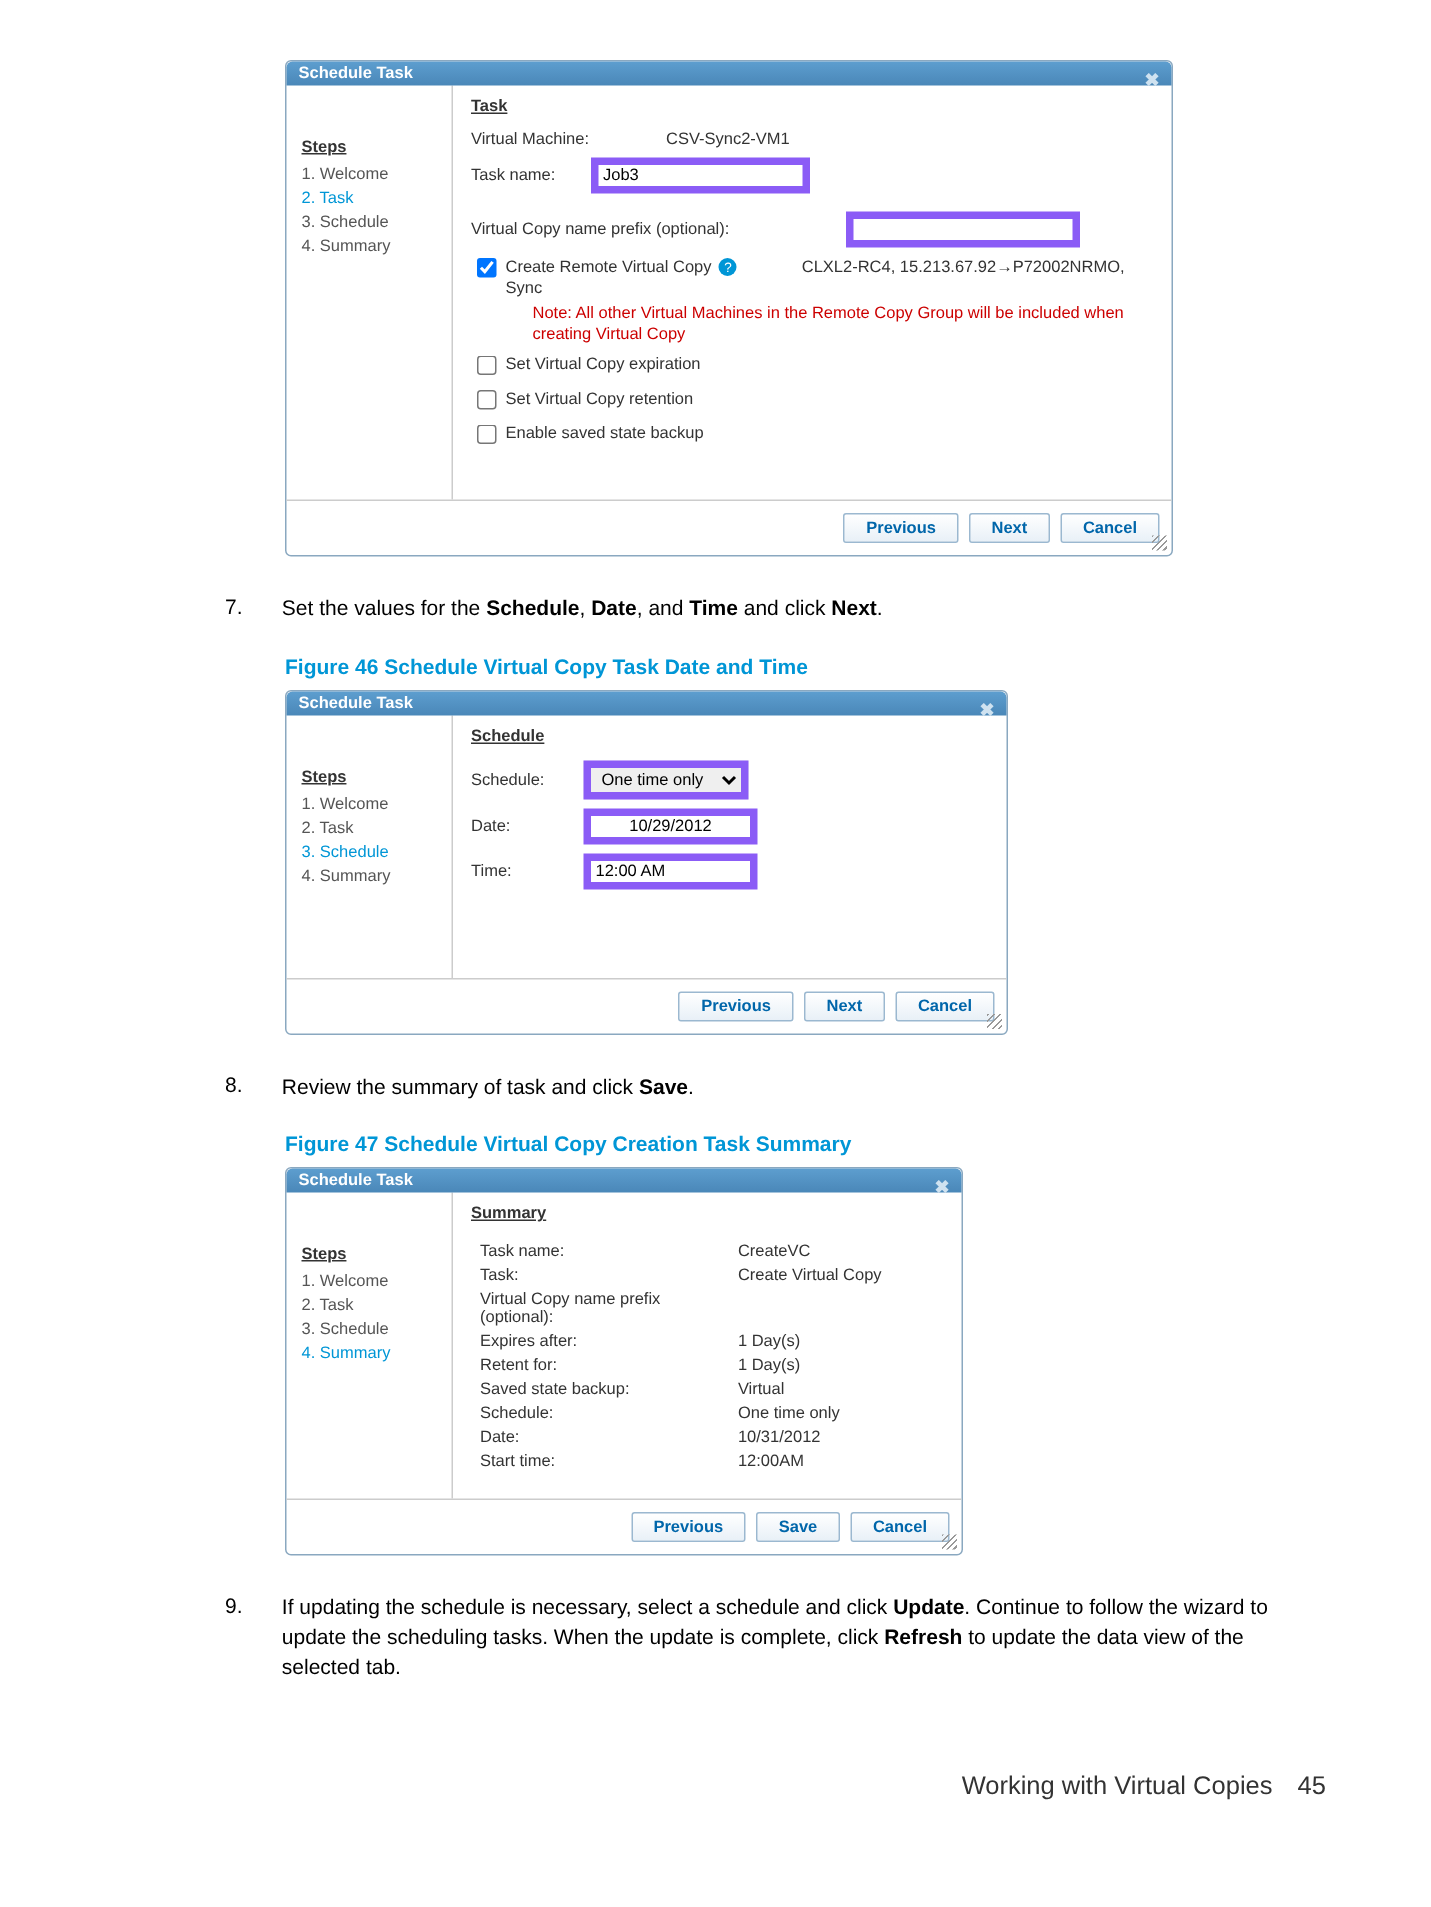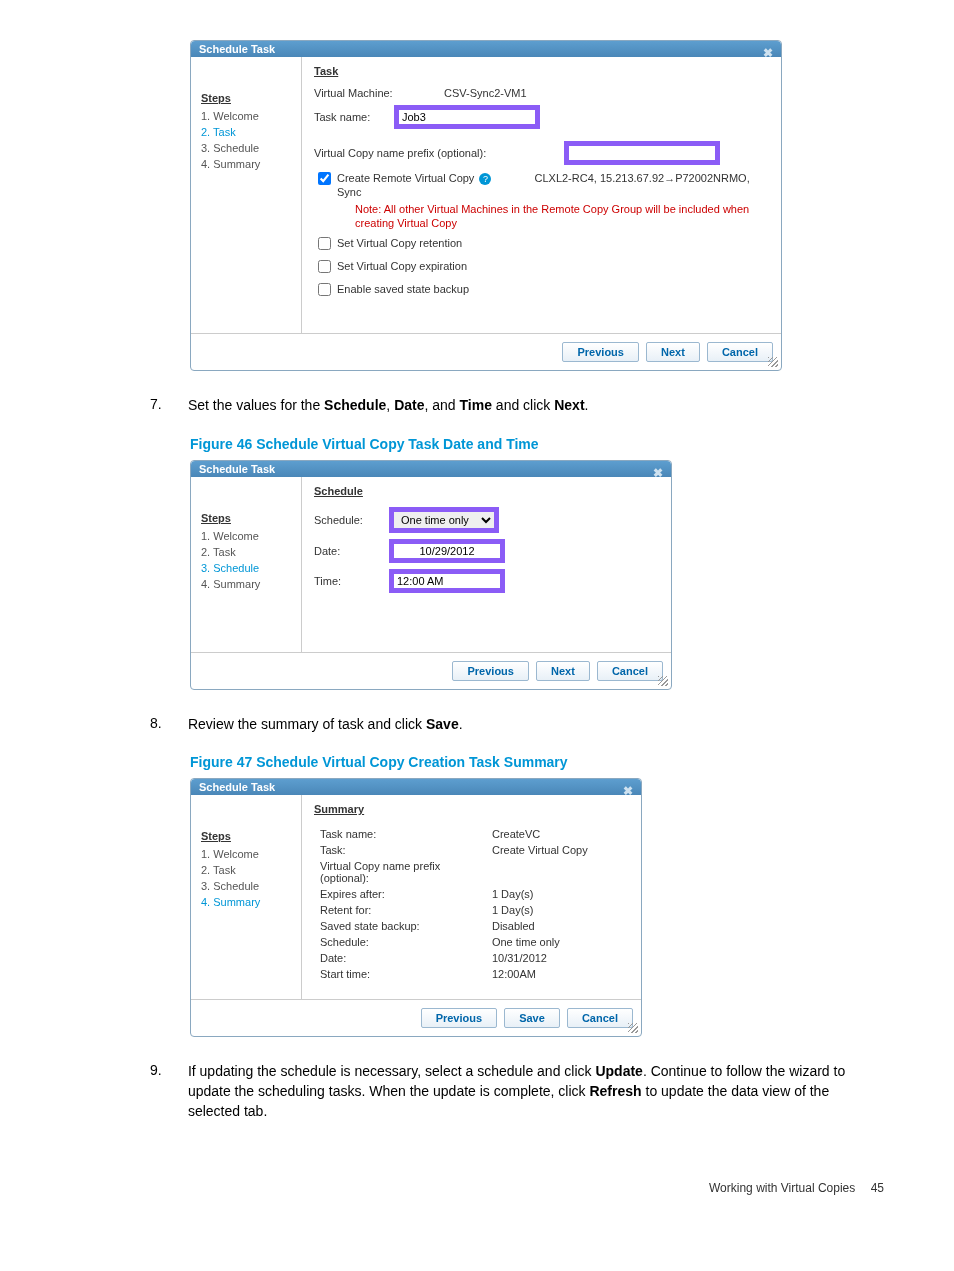--- a/index.html
+++ b/index.html
@@ -140,21 +140,21 @@
     position:absolute;
     right:3px; bottom:3px;
     width:10px; height:10px;
     background: repeating-linear-gradient(135deg,#999 0 1px,transparent 1px 3px);
   }
   .summary-table { width:100%; }
   .summary-table td { padding:1px 4px; vertical-align:top; font-size:11px;}
   .summary-table td:first-child { width:55%; }
   .footer {
     text-align: right;
-    font-size: 12px;
+    font-size: 17px;
     color: #333;
     margin: 60px 70px 0 0;
   }
   .footer .pn { margin-left: 12px; }
 </style>
 </head>
 <body>
 
 <div class="page">
 
@@ -189,25 +189,25 @@
         <div class="chk-row">
           <input type="checkbox" checked="" style="">
           <div style="flex:1;">
             <span> Create Remote Virtual Copy </span><span class="help-badge">?</span>
             <span style="margin-left:40px;">CLXL2-RC4, 15.213.67.92→P72002NRMO, Sync</span>
             <span class="note-red">Note: All other Virtual Machines in the Remote Copy Group will be included when creating Virtual Copy</span>
           </div>
         </div>
         <div class="chk-row">
           <input type="checkbox" style="">
-          <span> Set Virtual Copy retention</span>
+          <span> Set Virtual Copy expiration</span>
         </div>
         <div class="chk-row">
           <input type="checkbox" style="">
-          <span> Set Virtual Copy expiration</span>
+          <span> Set Virtual Copy retention</span>
         </div>
         <div class="chk-row">
           <input type="checkbox" style="">
           <span>Enable saved state backup</span>
         </div>
         <div style="height:20px;"></div>
       </div>
     </div>
     <div class="dlg-footer">
       <span class="dlg-btn">Previous</span>
@@ -307,21 +307,21 @@
               <tr>
                 <td>Expires after:</td>
                 <td>1 Day(s)</td>
               </tr>
               <tr>
                 <td>Retent for:</td>
                 <td>1 Day(s)</td>
               </tr>
               <tr>
                 <td>Saved state backup:</td>
-                <td>Disabled</td>
+                <td>Virtual</td>
               </tr>
               <tr>
                 <td>Schedule:</td>
                 <td>One time only</td>
               </tr>
               <tr>
                 <td>Date:</td>
                 <td>10/31/2012</td>
               </tr>
               <tr>

